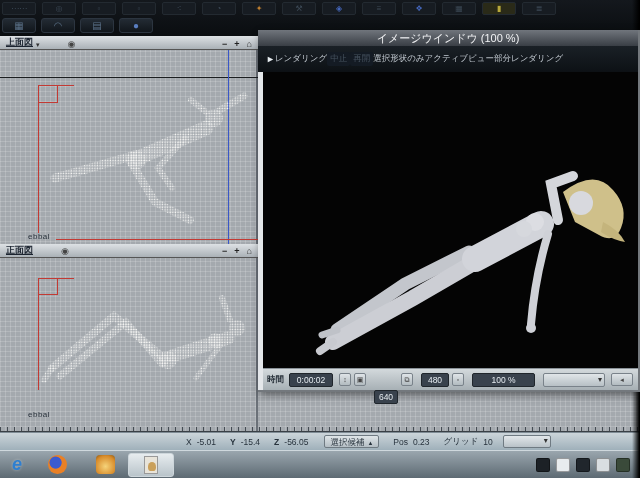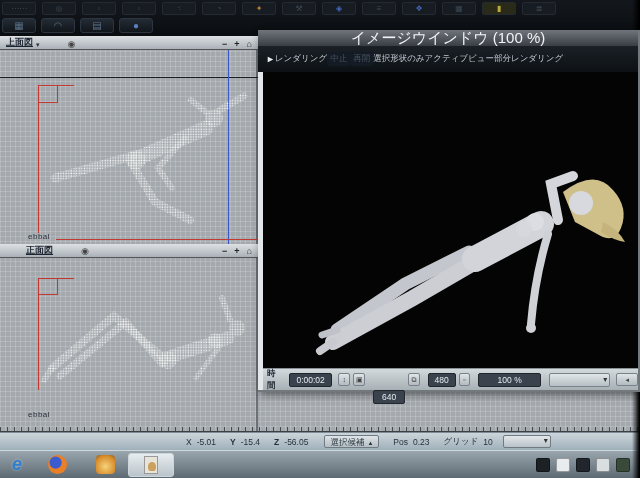--- a/index.html
+++ b/index.html
@@ -72,21 +72,21 @@
   .tray{margin-left:auto;display:flex;gap:6px;margin-right:10px;}
   .tray-ico{width:14px;height:14px;border-radius:2px;border:1px solid rgba(0,0,0,.35);cursor:pointer;}
   .t1{background:#1c2126;} .t2{background:#e8ecee;} .t3{background:#20262c;} .t4{background:#d9dee1;} .t5{background:#3a4a3a;}
   .bezel-r{left:632px;top:0;width:8px;height:478px;background:linear-gradient(90deg,rgba(0,0,0,0),#000 90%);}
 
   
   .imgwin{left:258px;top:30px;width:382px;height:362px;background:#e4e7ea;
     border-right:2px solid #73787d;border-bottom:2px solid #73787d;z-index:5;
     box-shadow:2px 3px 8px rgba(0,0,0,.45);}
   .iw-title{left:0;top:0;width:380px;height:16px;background:linear-gradient(#70757c,#393e45);
-    color:#f2f3f5;font-size:15px;text-align:center;line-height:16px;}
+    color:#f2f3f5;font-size:11px;text-align:center;line-height:16px;}
   .iw-toolbar{left:0;top:16px;width:380px;height:26px;background:linear-gradient(#1a2026,#0d1115);
     display:flex;align-items:center;font-size:8.5px;color:#c3cad1;}
   .iw-toolbar .play{color:#e8eef2;font-size:9px;margin-left:8px;}
   .iw-item{cursor:pointer;white-space:nowrap;}
   .iw-item.dim{color:#46525f;background:#141b24;padding:1px 3px;border-radius:2px;cursor:default;}
   .iw-canvas{left:5px;top:42px;width:375px;height:296px;background:#040404;overflow:hidden;}
   .iw-footer{left:5px;top:338px;width:375px;height:22px;background:linear-gradient(#d3d9dc,#a7b0b5);
     border-top:1px solid #8a9298;display:flex;align-items:center;font-size:8.5px;color:#2a333c;}
   .fld{height:14px;line-height:13px;background:#39424d;color:#e6ecf1;border:1px solid #20262c;
     border-radius:2px;text-align:center;cursor:text;}
@@ -161,21 +161,21 @@
       <path d="M220 60 L244 46" stroke-width="7"></path>
       <path d="M206 62 L191 50" stroke-width="6"></path>
       <path d="M206 78 L138 108" stroke-width="15"></path>
       <circle cx="136" cy="110" r="10" fill="url(#d1)" stroke="none"></circle>
       <path d="M132 106 L55 128" stroke-width="9"></path>
       <path d="M132 114 L155 152 L190 170" stroke-width="8"></path>
       <path d="M185 88 L158 118 L172 138" stroke-width="6"></path>
     </g>
   </svg>
 
-  <div class="abs vhead" style="top:244px;padding-left:20px;">
+  <div class="abs vhead" style="top:244px;">
     <span class="vlabel">正面図</span>
     <span class="cam">◉</span>
     <span class="vctrl">
       <span>−</span>
       <span>+</span>
       <span>⌂</span>
     </span>
   </div>
 
   <div class="abs redline" style="left:38px;top:278px;width:1px;height:112px;"></div>
@@ -239,21 +239,21 @@
         <circle cx="318" cy="131" r="12" fill="#d8d9de"></circle>
         <path d="M306 124 Q318 112 332 122 Q326 114 314 114 Q306 117 306 124 Z" fill="#cfc08a"></path>
       </svg>
     </div>
 
     <div class="abs iw-footer">
       <span style="margin-left:4px;font-weight:bold;">時間</span>
       <span class="fld" style="width:44px;margin-left:5px;">0:00:02</span>
       <span class="mini-btn" style="margin-left:6px;">↕</span>
       <span class="mini-btn" style="margin-left:3px;">▣</span>
-      <span class="fld" style="width:32px;margin-left:8px;margin-top:34px;">640</span>
+      <span class="fld" style="width:24px;margin-left:8px;margin-top:34px;">640</span>
       <span class="mini-btn" style="margin-left:3px;">⧉</span>
       <span class="fld" style="width:28px;margin-left:8px;">480</span>
       <span class="mini-btn" style="margin-left:3px;">▫</span>
       <span class="fld" style="width:63px;margin-left:8px;">100 %</span>
       <span class="iw-drop" style="margin-left:8px;"></span>
       <span class="mini-btn" style="margin-left:6px;width:22px;">◂</span>
     </div>
   </div>
 
   <div class="abs statusbar">

